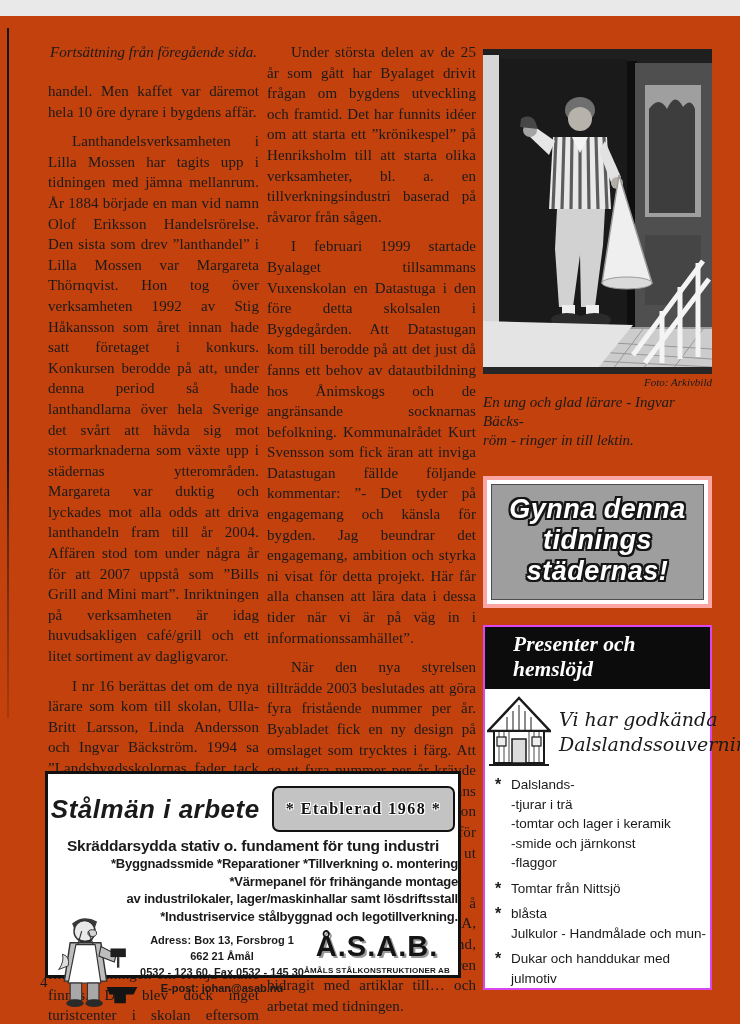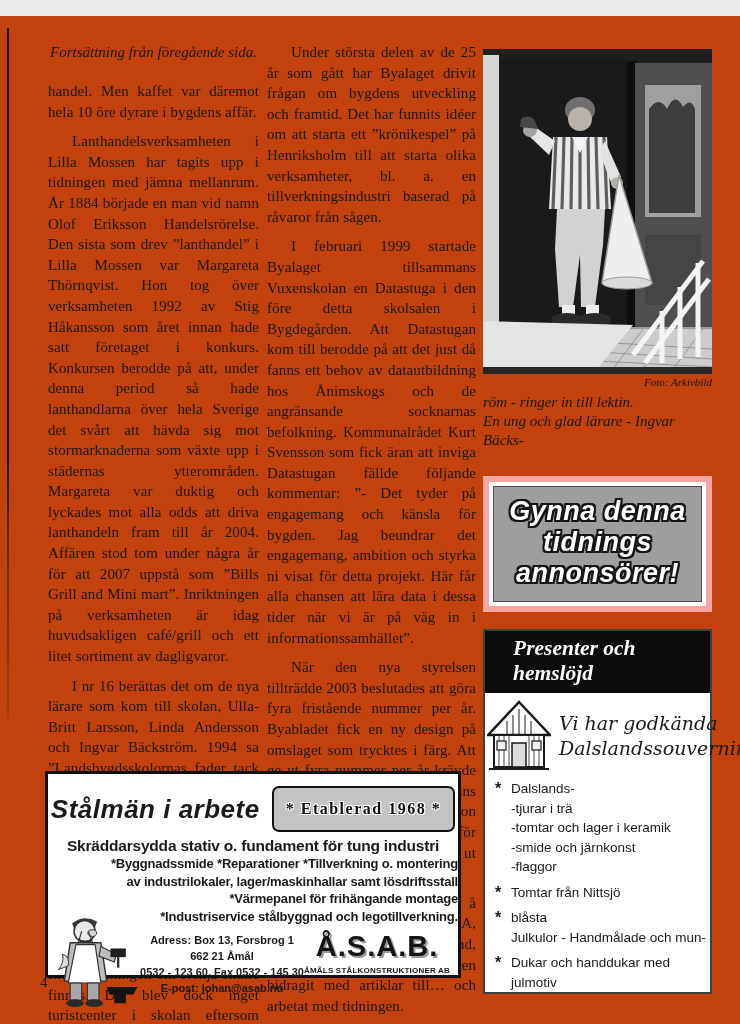--- a/index.html
+++ b/index.html
@@ -28,31 +28,31 @@
     margin-bottom:9px; letter-spacing:.1px;
   }
   .body-p.noindent { text-indent:0; }
   .signature { text-align:right; font-style:italic; font-size:15.5px; margin-top:22px; padding-right:12px; }
   
   .photo-figure { width:229px; height:325px; display:block; }
   .photo-credit { text-align:right; font-style:italic; font-size:11px; line-height:13px; margin-top:2px; }
   .photo-caption { font-style:italic; font-size:15px; line-height:19px; margin-top:4px; }
   .photo-caption span { display:block; }
   
-  .promo-box { margin-top:26px; border:6px solid #fca5a5; background:#fff; padding:4px; }
+  .promo-box { margin-top:26px; border:4px solid #fca5a5; background:#fff; padding:4px; }
   .promo-inner { background:#9e9e9e; border:1px solid #4d4d4d; text-align:center; padding:9px 2px 12px; }
   .promo-line {
     font-family:"Liberation Sans", sans-serif; font-weight:bold; font-style:italic;
     font-size:27px; line-height:31px; color:#fff; letter-spacing:.5px;
     text-shadow:-2px -2px 0 #161616, 2px -2px 0 #161616, -2px 2px 0 #161616,
                  2px 2px 0 #161616, -2px 0 0 #161616, 2px 0 0 #161616,
                  0 -2px 0 #161616, 0 2px 0 #161616;
   }
   
-  .hemslojd { margin-top:17px; border:2px solid #404040; background:#fff; }
+  .hemslojd { margin-top:17px; border:2px solid #d946ef; background:#fff; }
   .hemslojd-header {
     background:#0c0c0c; color:#fff; font-weight:bold; font-style:italic;
     font-size:21.5px; line-height:25px; padding:5px 6px 7px;
   }
   .hemslojd-header .line-1 { display:block; padding-left:22px; }
   .hemslojd-header .line-2 { display:block; }
   .hemslojd-top { display:flex; padding:4px 4px 0 2px; }
   .house-art { width:64px; height:76px; flex:0 0 auto; }
   .tagline { font-family:"DejaVu Serif", serif; font-style:italic; font-size:19px;
              line-height:25px; margin:14px 0 0 8px; }
@@ -169,29 +169,29 @@
         <path d="M162 314 L226 230"></path>
         <line x1="215" y1="214" x2="215" y2="308"></line>
         <line x1="197" y1="238" x2="197" y2="310"></line>
         <line x1="179" y1="262" x2="179" y2="314"></line>
       </g>
       <rect x="0" y="318" width="229" height="7" fill="#262626"></rect>
     </svg>
 
     <div class="photo-credit">Foto: Arkivbild</div>
     <div class="photo-caption">
+      <span>En ung och glad lärare - Ingvar Bäcks-</span>
       <span>röm - ringer in till lektin.</span>
-      <span>En ung och glad lärare - Ingvar Bäcks-</span>
     </div>
 
     <div class="promo-box">
       <div class="promo-inner">
         <div class="promo-line">Gynna denna</div>
         <div class="promo-line">tidnings</div>
-        <div class="promo-line">annonsörer!</div>
+        <div class="promo-line">städernas!</div>
       </div>
     </div>
 
     <div class="hemslojd">
       <div class="hemslojd-header">
         <span class="line-1">Presenter och hemslöjd</span>
       </div>
       <div class="hemslojd-top">
         <svg class="house-art" viewBox="0 0 64 76" aria-hidden="true">
           <polygon points="1,38 32,5 63,38" fill="#ffffff" stroke="#1a1a1a" stroke-width="2.5"></polygon>
@@ -255,22 +255,22 @@
     </div>
   </div>
 
   <div class="asab">
     <div class="asab-title-row">
       <span class="asab-title">Stålmän i arbete</span>
       <span class="asab-badge">* Etablerad 1968 *</span>
     </div>
     <div class="asab-sub">Skräddarsydda stativ o. fundament för tung industri</div>
     <div class="asab-service">*Byggnadssmide  *Reparationer  *Tillverkning o. montering</div>
+    <div class="asab-service">*Värmepanel för frihängande montage</div>
     <div class="asab-service">av industrilokaler, lager/maskinhallar samt lösdriftsstall</div>
-    <div class="asab-service">*Värmepanel för frihängande montage</div>
     <div class="asab-service">*Industriservice stålbyggnad och legotillverkning.</div>
 
     <div class="asab-bottom">
       <svg class="smith-art" viewBox="0 0 86 100" aria-hidden="true">
         <path d="M16 12 q12 -10 26 -2 l-2 6 q-12 -5 -22 1 z" fill="#3a3a3a"></path>
         <circle cx="29" cy="20" r="11" fill="#e9e9e9" stroke="#333" stroke-width="1.5"></circle>
         <ellipse cx="37" cy="22" rx="4.5" ry="3.5" fill="#d5d5d5" stroke="#333" stroke-width="1"></ellipse>
         <path d="M22 27 q8 6 16 0 l-2 4 q-6 4 -12 0 z" fill="#2e2e2e"></path>
         <path d="M14 32 L46 32 L52 72 L8 72 Z" fill="#bdbdbd" stroke="#333" stroke-width="1.5"></path>
         <polygon points="20,34 40,34 46,74 12,74" fill="#ffffff" stroke="#333" stroke-width="1.2"></polygon>

